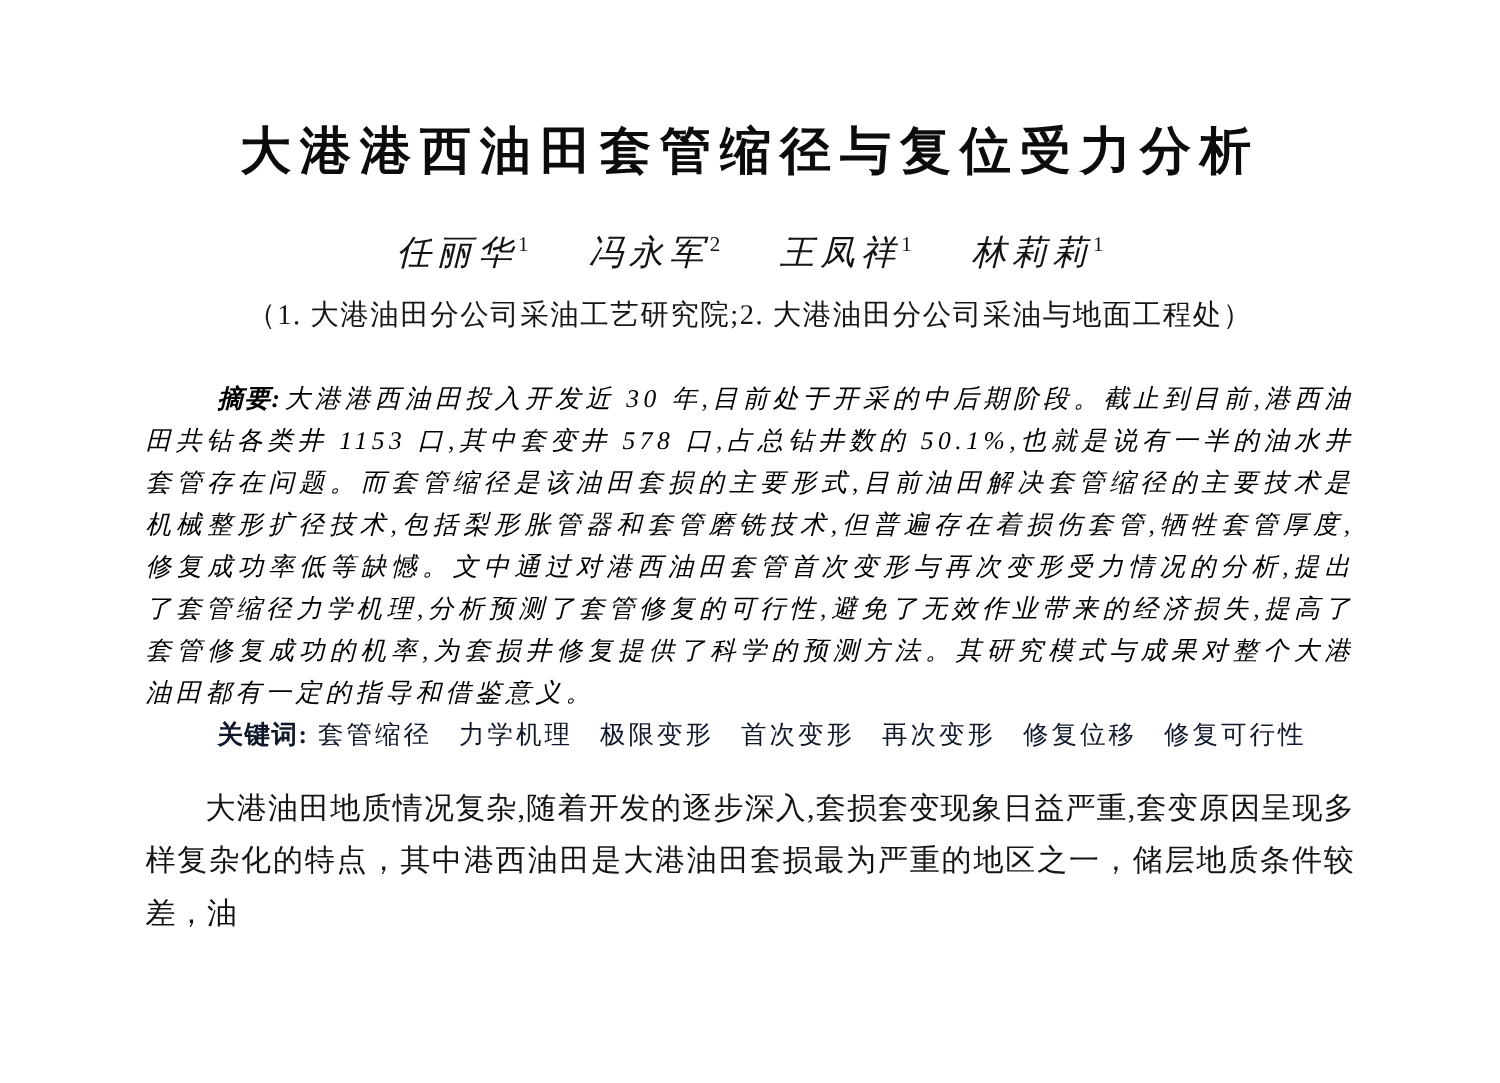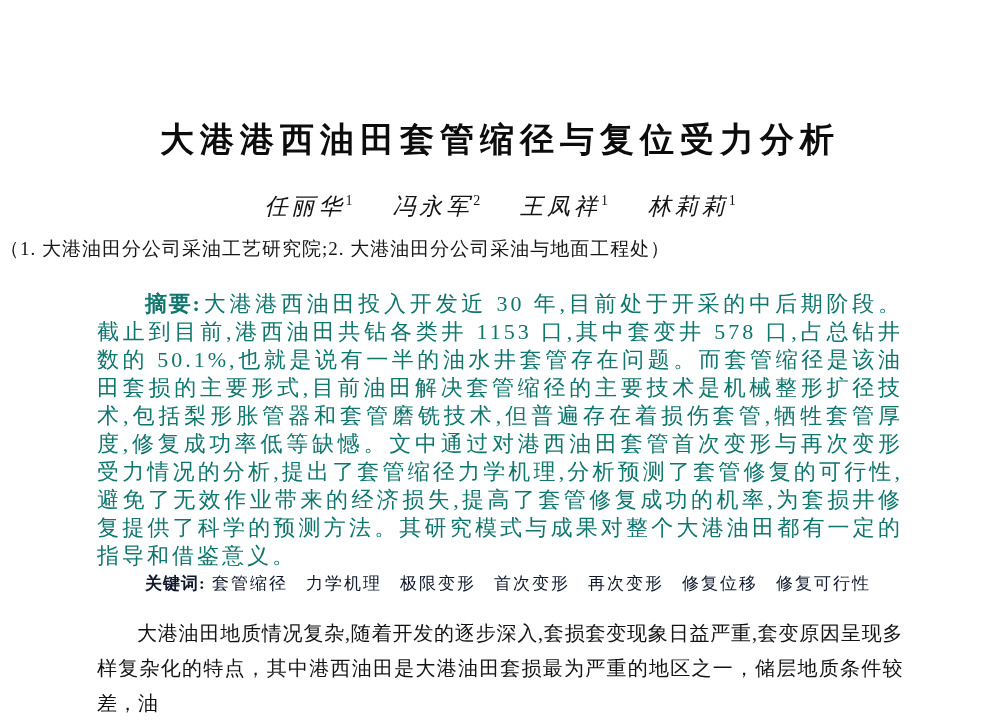--- a/index.html
+++ b/index.html
@@ -12,21 +12,21 @@
     width: 1000px;
     height: 722px;
     margin: 0 auto;
     background: #ffffff;
     overflow: hidden;
     color: #111111;
     font-family: "Liberation Serif", "DejaVu Serif", serif;
   }
   .title {
     margin: 0;
-    padding-top: 120px;
+    padding-top: 82px;
     text-align: center;
     font-size: 34px;
     line-height: 40px;
     font-weight: bold;
     letter-spacing: 6px;
     color: #0c0c0c;
   }
   .authors {
     margin-top: 32px;
     text-align: center;
@@ -43,34 +43,36 @@
   }
   .author sup {
     font-size: 14px;
     font-style: normal;
     letter-spacing: 0;
     vertical-align: super;
     line-height: 0;
   }
   .affiliation {
     margin-top: 14px;
+    text-align: center;
     font-size: 19px;
     line-height: 26px;
     letter-spacing: 1px;
     color: #161616;
   }
   .abstract {
     width: 806px;
     margin: 28px auto 0 auto;
-    font-size: 22px;
+    font-size: 17px;
     line-height: 28px;
     letter-spacing: 3px;
     text-align: justify;
     text-indent: 48px;
-    color: #0f766e;
+    color: #000000;
+    font-style: italic;
   }
   .abstract .label {
     font-weight: bold;
     letter-spacing: 1px;
     margin-right: 2px;
   }
   .keywords {
     width: 806px;
     margin: 0 auto;
     padding-left: 48px;

